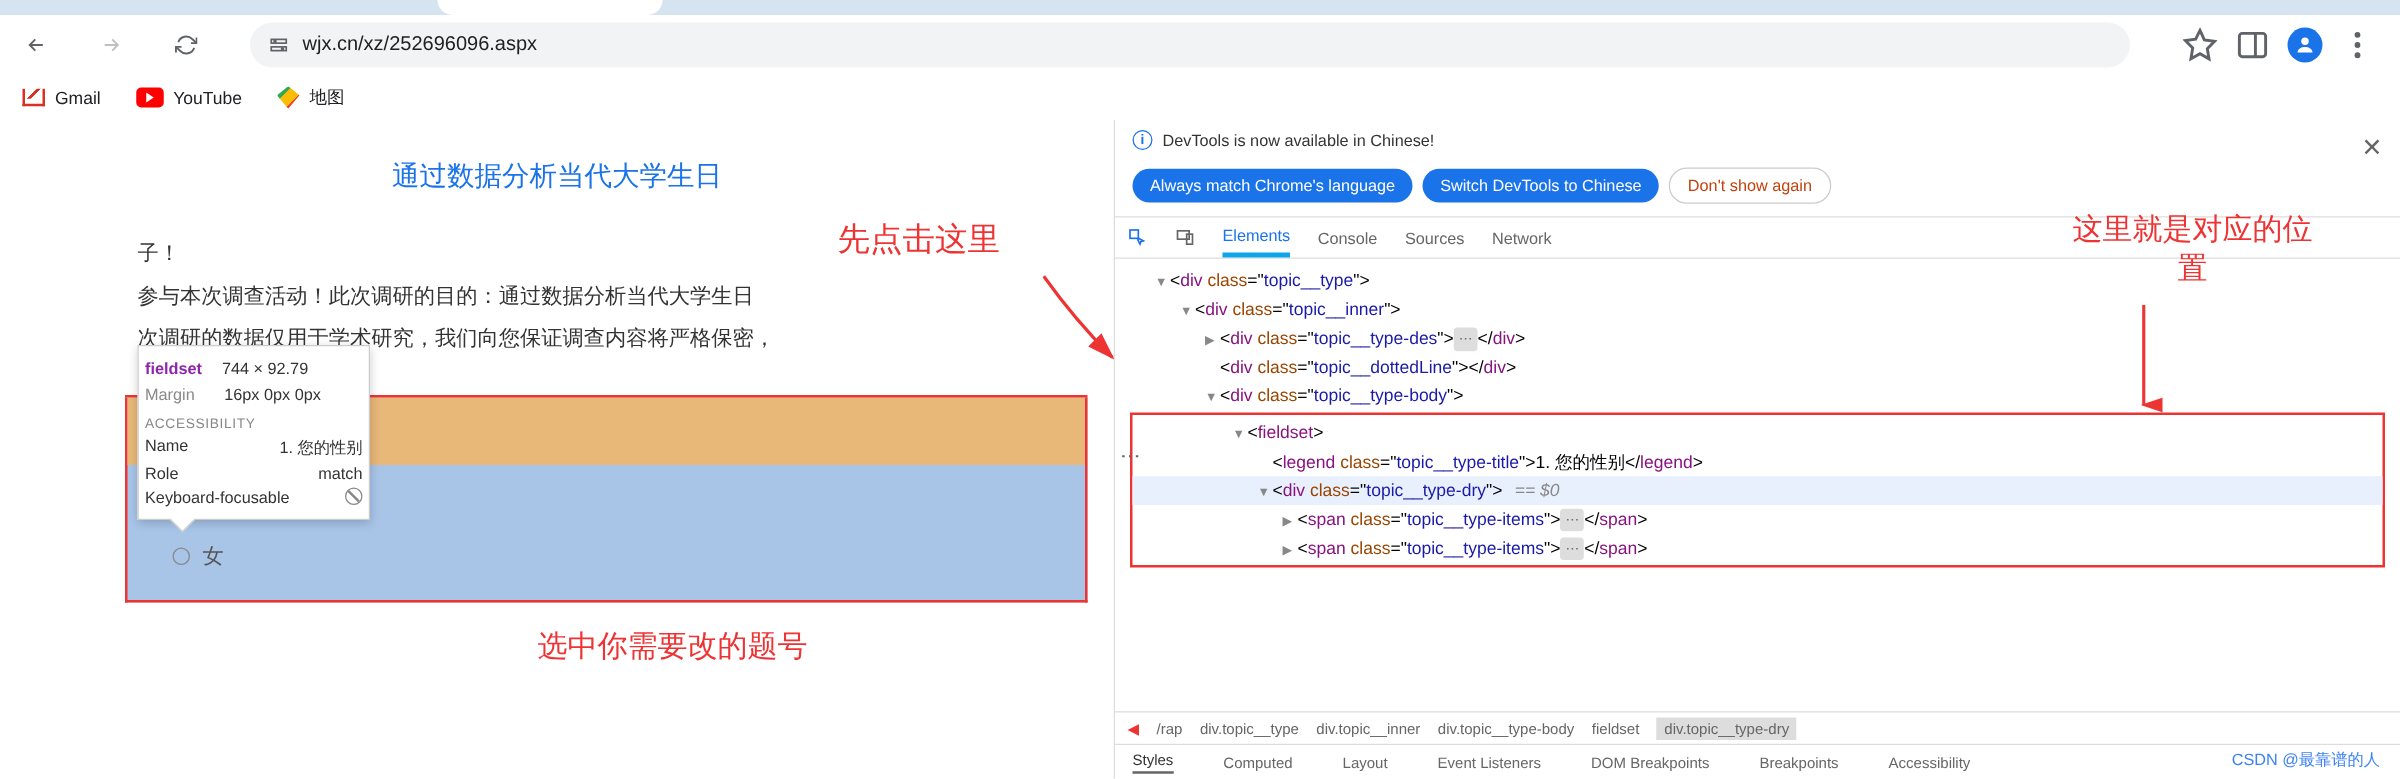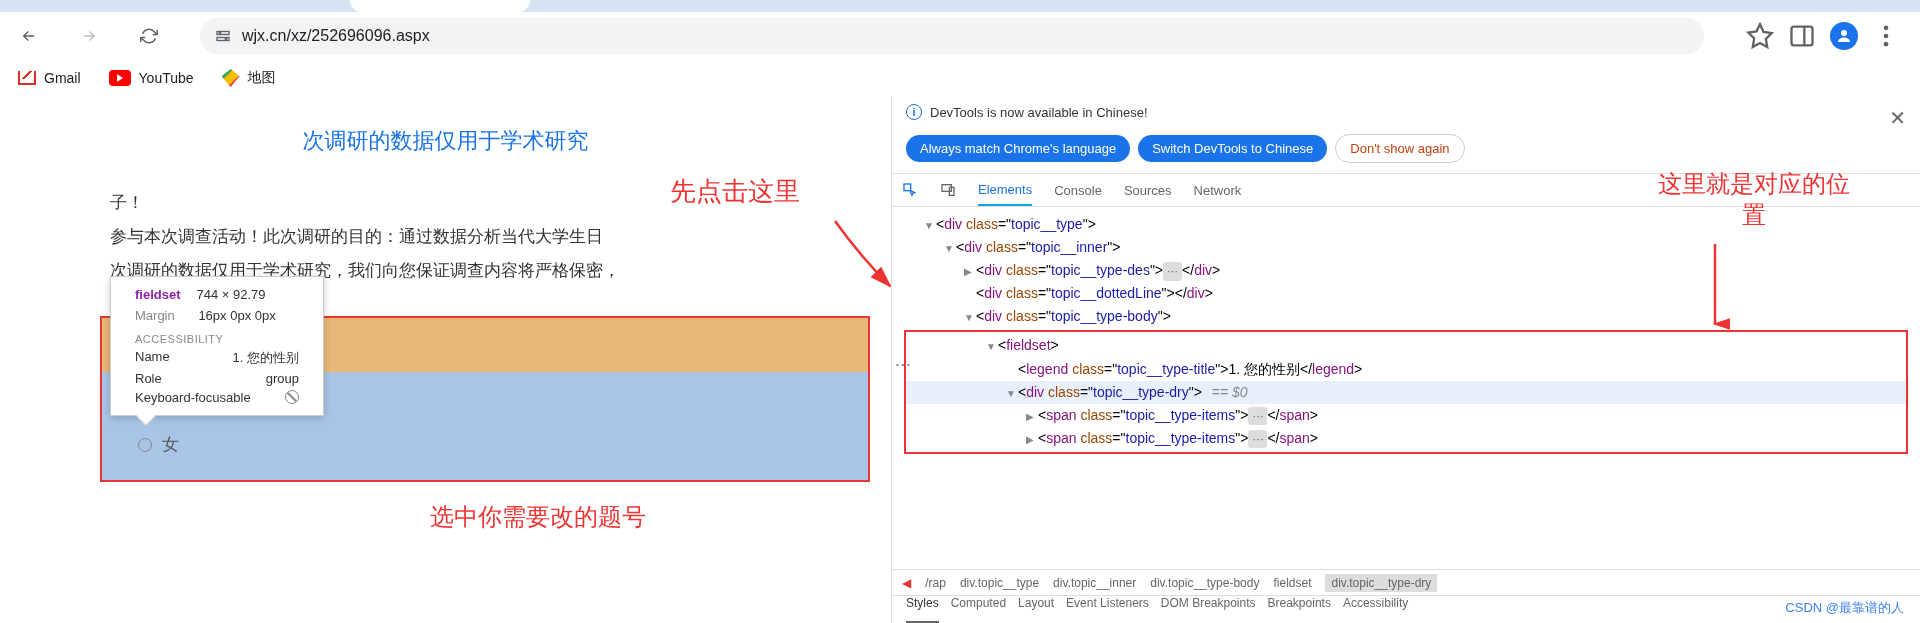--- a/index.html
+++ b/index.html
@@ -28,59 +28,59 @@
 .page-side{width:891px;position:relative;padding-top:30px}
 .page-title{text-align:center;color:#1a73e8;font-size:22px;font-weight:500;margin-bottom:30px}
 .page-body{padding:0 0 0 110px;color:#333;font-size:17px;line-height:2}
 .survey-area{margin-top:30px}
 .q-block{background:#a8c5e8;padding:14px 20px;border:2px solid #e33;border-top:none;margin-left:-10px;width:770px;position:relative}
 .q-block::before{content:"";position:absolute;top:-2px;left:-2px;right:-2px;height:2px;background:#e33}
 .q-hdr{background:#e8b878;margin:-14px -20px 10px;padding:10px 20px;color:#1a5490;font-size:17px}
 .opt{display:flex;align-items:center;gap:10px;padding:4px 16px;color:#555;font-size:17px}
 .radio{width:14px;height:14px;border:1.5px solid #888;border-radius:50%}
 .sel-label{position:absolute;color:#e33;font-size:24px;font-weight:500;top:405px;left:430px}
-.tooltip{position:absolute;top:180px;left:110px;width:214px;background:#fff;border:1px solid #ccc;box-shadow:0 2px 8px rgba(0,0,0,.2);padding:10px 24px;font-size:13px;z-index:10}
+.tooltip{position:absolute;top:180px;left:110px;width:186px;background:#fff;border:1px solid #ccc;box-shadow:0 2px 8px rgba(0,0,0,.2);padding:10px 5px;font-size:13px;z-index:10}
 .tt-el{color:#8e24aa;font-weight:600}
 .tt-dim{color:#333;margin-left:16px}
 .tt-lbl{color:#888;margin-top:6px}
 .tt-sec{color:#888;font-size:11px;letter-spacing:.5px;margin:10px 0 4px}
 .tt-row{display:flex;justify-content:space-between;color:#333;margin-top:4px}
 .tt-arrow{position:absolute;bottom:-8px;left:28px;width:14px;height:14px;background:#fff;border-right:1px solid #ccc;border-bottom:1px solid #ccc;transform:rotate(45deg)}
 .anno1{position:absolute;top:78px;left:670px;color:#e33;font-size:26px;font-weight:500}
 .arrow1{position:absolute;top:120px;left:830px;width:70px;height:80px}
 .devtools{flex:1;border-left:1px solid #ddd;display:flex;flex-direction:column;font-size:13px;position:relative}
 .dt-info{padding:8px 14px;display:flex;align-items:center;gap:8px;color:#333}
 .info-ico{width:16px;height:16px;border:1.5px solid #1a73e8;border-radius:50%;color:#1a73e8;display:flex;align-items:center;justify-content:center;font-size:11px;font-weight:700}
 .dt-close{position:absolute;top:10px;right:14px;font-size:20px;color:#666;cursor:pointer}
 .dt-btns{padding:6px 14px 10px;display:flex;gap:8px;align-items:center}
 .pill{padding:6px 14px;border-radius:16px;font-size:13px;white-space:nowrap}
 .pill-blue{background:#1a73e8;color:#fff}
 .pill-outline{border:1px solid #ccc;color:#c2410c;background:#fff}
 .dt-tabs{display:flex;align-items:center;border-top:1px solid #ddd;border-bottom:1px solid #ddd;height:34px;padding:0 10px;gap:22px;font-size:13px;color:#666;position:relative}
 .dt-tab{display:flex;align-items:center;height:100%}
-.dt-tab.active{color:#1a73e8;border-bottom:2px solid #0ea5e9}
+.dt-tab.active{color:#1a73e8;border-bottom:4px solid #0ea5e9}
 .inspect-ico{width:16px;height:16px;color:#1a73e8}
 .dt-tool-ico{width:16px;height:16px;color:#666}
 .anno2{position:absolute;color:#e33;font-size:24px;font-weight:500;right:70px;top:-6px;line-height:1.3;text-align:center;z-index:5}
 .arrow2{position:absolute;right:190px;top:70px}
 .dom-tree{flex:1;padding:6px 12px;font-family:Consolas,monospace;font-size:14px;line-height:1.65;overflow:hidden;position:relative}
 .dom-line{white-space:nowrap}
 .i1{padding-left:20px}.i2{padding-left:40px}.i3{padding-left:60px}.i4{padding-left:80px}.i5{padding-left:100px}
 .tri{display:inline-block;width:10px;color:#888;font-size:10px;margin-right:2px}
 .tag{color:#881280}.attr{color:#994500}.val{color:#1a1aa6}.txt{color:#000}
 .hl-line{background:#e8f0fe}
 .dots-badge{display:inline-block;background:#ddd;border-radius:3px;padding:0 4px;font-size:11px;color:#666;vertical-align:middle}
 .sel-badge{color:#888;font-style:italic;margin-left:6px}
 .red-box{border:2px solid #e33;margin:2px 0;padding:2px 0}
 .dom-dots{position:absolute;left:-2px;top:150px;color:#666;font-size:16px;writing-mode:vertical-rl}
 .breadcrumb{height:26px;border-top:1px solid #ddd;display:flex;align-items:center;padding:0 10px;font-size:12px;gap:14px;color:#666;overflow:hidden}
 .bc-item{white-space:nowrap}
 .bc-item.sel{background:#ddd;padding:2px 6px}
 .bc-slash{color:#e33}
-.bottom-tabs{height:28px;border-top:1px solid #ddd;display:flex;padding:0 14px;gap:12px;font-size:12px;color:#666}
+.bottom-tabs{height:28px;border-top:1px solid #ddd;display:flex;align-items:center;padding:0 14px;gap:40px;font-size:12px;color:#666}
 .bottom-tabs .active{color:#333;border-bottom:2px solid #666;padding-bottom:2px}
 .watermark{position:absolute;right:16px;bottom:6px;color:#3b82f6;font-size:13px}
 .prohibit{width:14px;height:14px;border:1.5px solid #888;border-radius:50%;display:inline-block;position:relative;vertical-align:middle}
 .prohibit::after{content:"";position:absolute;top:5px;left:0;right:0;height:1.5px;background:#888;transform:rotate(45deg)}
 </style>
 </head>
 <body>
 
 <div class="top-strip">
     <div class="tab-curve"></div>
@@ -172,30 +172,30 @@
     <div class="tooltip">
       <div><span class="tt-el">fieldset</span><span class="tt-dim">744 × 92.79</span></div>
       <div class="tt-lbl"><span>Margin</span> <span style="color:#333;margin-left:20px">16px 0px 0px</span></div>
       <div class="tt-sec">ACCESSIBILITY</div>
       <div class="tt-row">
           <span>Name</span>
           <span>1. 您的性别</span>
         </div>
       <div class="tt-row">
           <span>Role</span>
-          <span>group</span>
+          <span>match</span>
         </div>
       <div class="tt-row">
           <span>Keyboard-focusable</span>
           <span class="prohibit"></span>
         </div>
       <div class="tt-arrow"></div>
     </div>
 
-    <h2 class="page-title">次调研的数据仅用于学术研究</h2>
+    <h2 class="page-title">通过数据分析当代大学生日</h2>
     <div class="page-body">
       <div>子！</div>
       <div>参与本次调查活动！此次调研的目的：通过数据分析当代大学生日</div>
       <div>次调研的数据仅用于学术研究，我们向您保证调查内容将严格保密，</div>
       <div class="survey-area">
         <div class="q-block">
           <div class="q-hdr">1. 您的性别</div>
           <div class="opt">
               <span class="radio"></span>
               <span>男</span>

